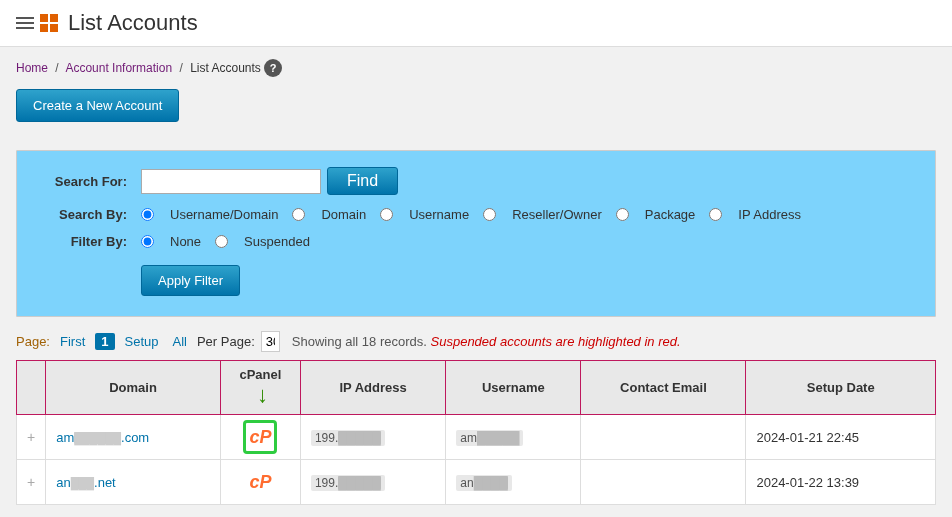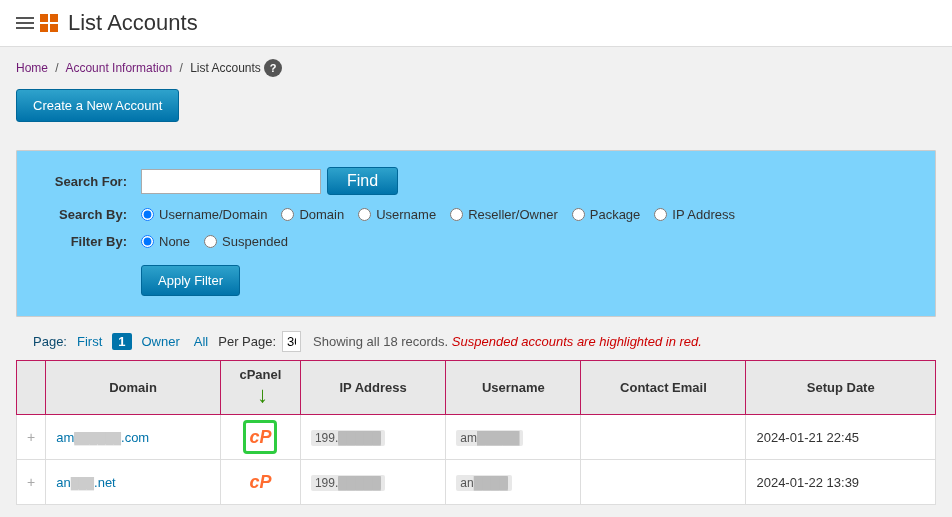--- a/index.html
+++ b/index.html
@@ -85,21 +85,21 @@
     }
     .radio-group {
       display: flex;
       align-items: center;
       gap: 14px;
       flex-wrap: wrap;
     }
     .radio-option {
       display: flex;
       align-items: center;
-      gap: 5px;
+      gap: 16px;
       cursor: pointer;
     }
     .radio-option input[type=radio] { margin: 0; cursor: pointer; }
     .btn-apply {
       background: linear-gradient(to bottom, #2ea2cc, #0073aa);
       color: #fff;
       border: 1px solid #006799;
       padding: 7px 16px;
       font-size: 13px;
       border-radius: 3px;
@@ -107,21 +107,21 @@
       margin-left: 104px;
       margin-top: 4px;
     }
     .pagination-bar {
       display: flex;
       align-items: center;
       gap: 6px;
       margin-bottom: 8px;
       font-size: 13px;
     }
-    .pagination-bar .label { color: #0c4a6e; margin-left: 17px; }
+    .pagination-bar .label { color: #a16207; }
     .page-link {
       color: #0073aa;
       text-decoration: none;
       padding: 1px 4px;
       cursor: pointer;
     }
     .page-current {
       background: #0073aa;
       color: #fff;
       padding: 1px 6px;
@@ -346,21 +346,21 @@
 
     
     <button class="btn-apply">Apply Filter</button>
   </div>
 
   
   <div class="pagination-bar">
     <span class="label">Page:</span>
     <a class="page-link">First</a>
     <span class="page-current">1</span>
-    <a class="page-link">Owner</a>
+    <a class="page-link">Setup</a>
     <a class="page-link">All</a>
     <span>Per Page:</span>
     <input class="per-page-input" type="text" value="30" style="">
     <span class="showing-text">
       <span>Showing all 18 records.</span>
       <span class="suspended-note">Suspended accounts are highlighted in red.</span>
     </span>
   </div>
 
   

